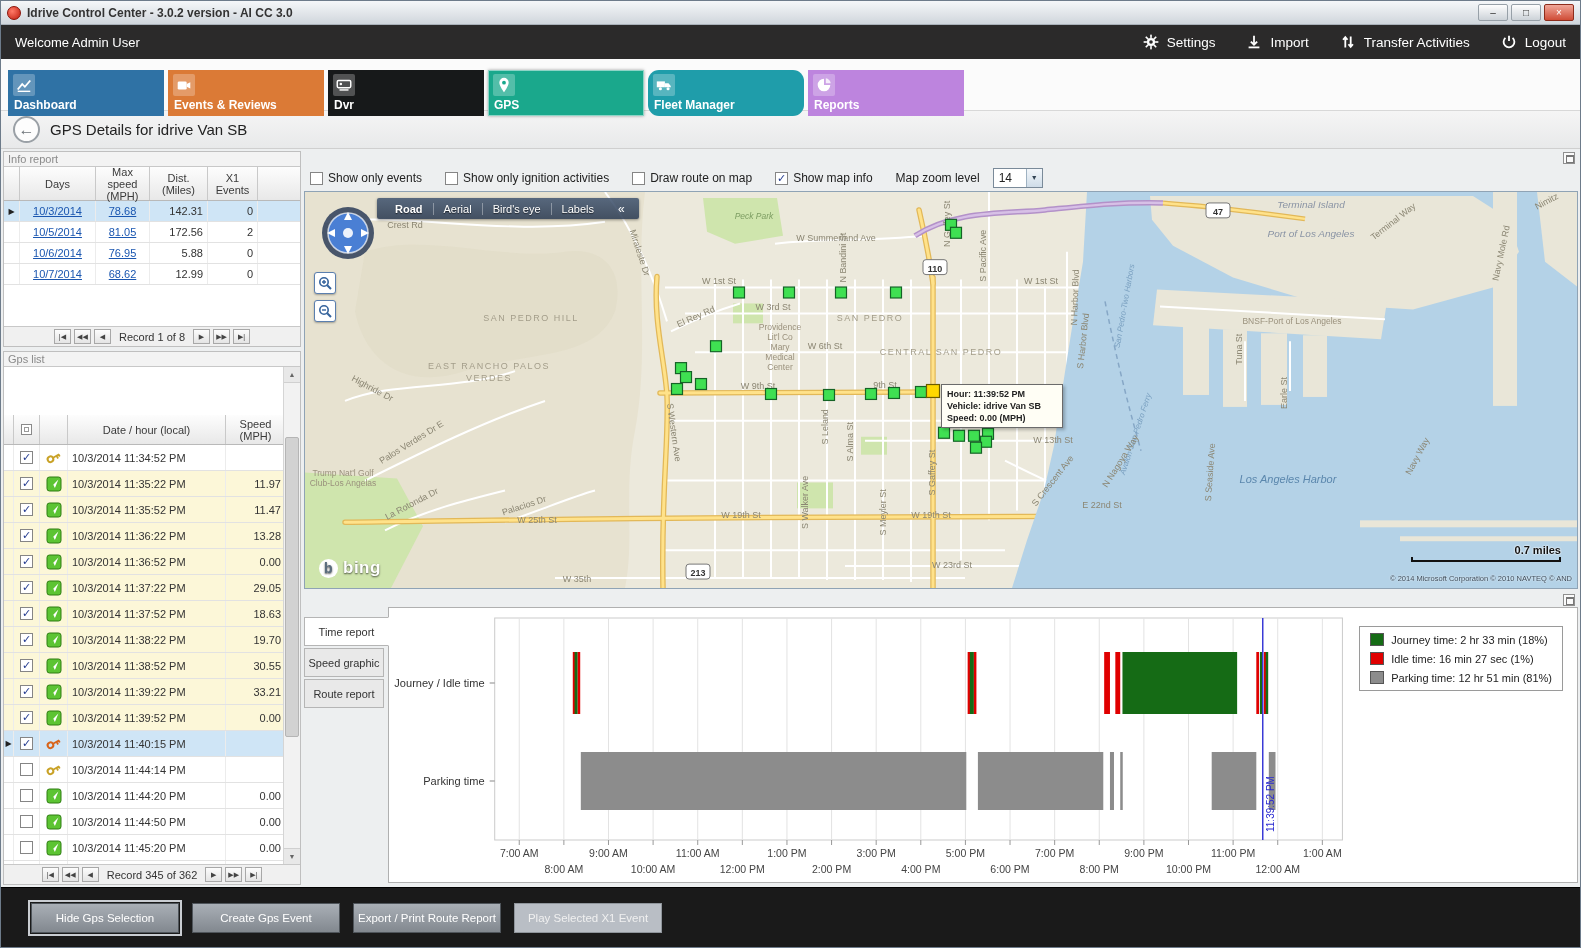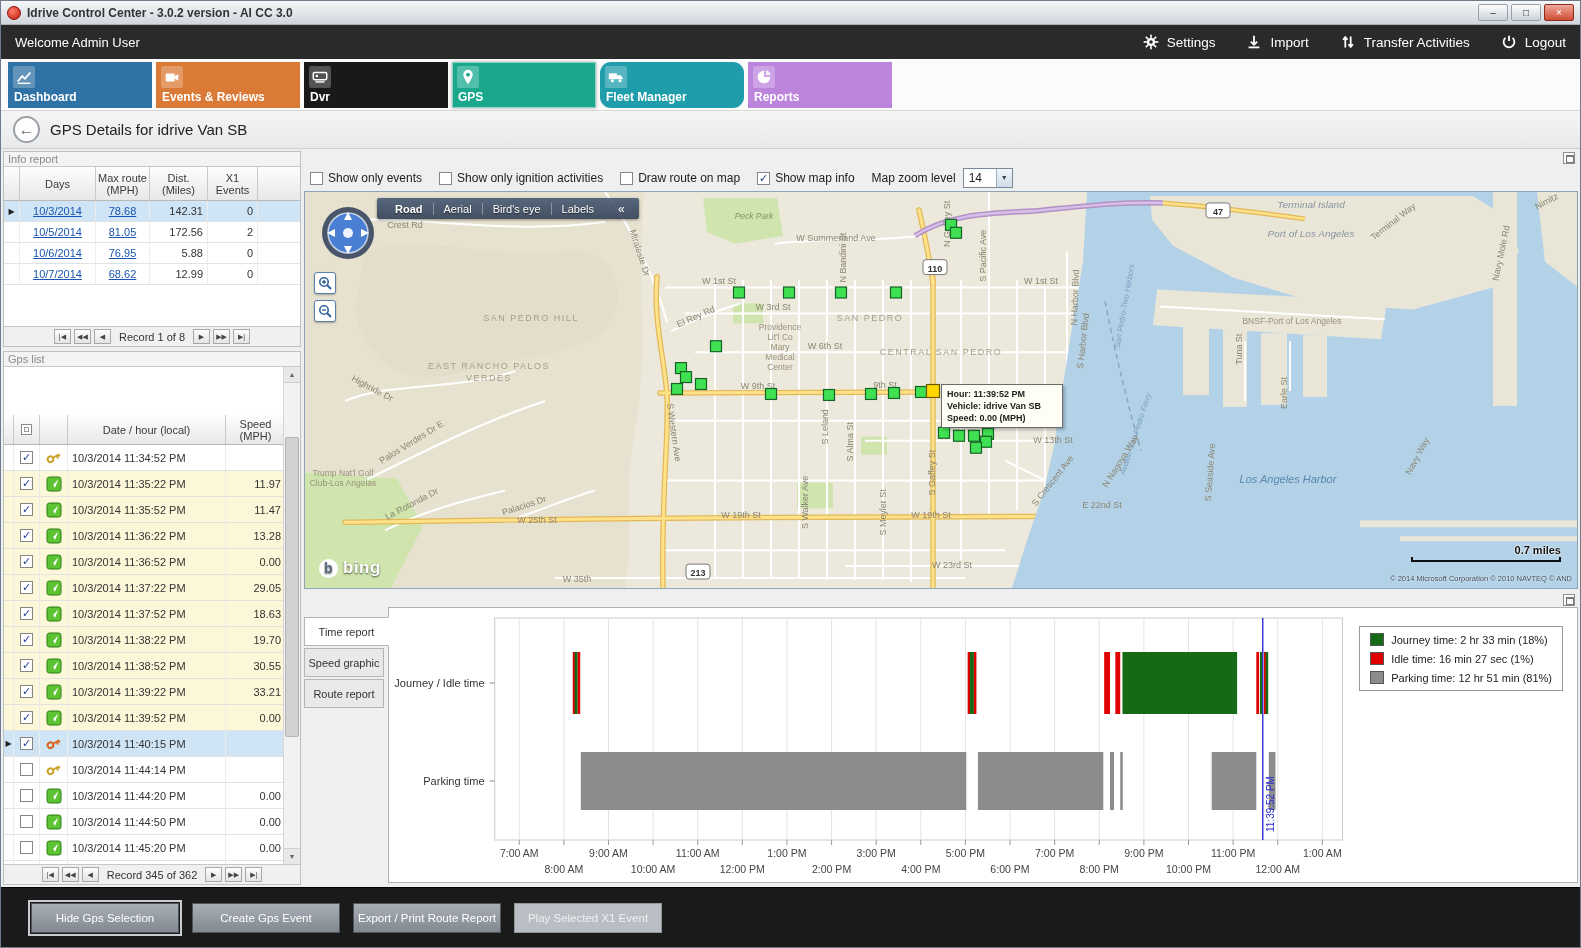--- a/index.html
+++ b/index.html
@@ -17,21 +17,21 @@
 
   
   .menubar { height:34px; flex:none; background:#2b2a2a; display:flex; align-items:center; padding:0 14px; color:#fff; }
   .welcome { font-size:13px; }
   .menu-actions { margin-left:auto; display:flex; gap:30px; align-items:center; }
   .menu-item { display:flex; align-items:center; gap:7px; font-size:13.5px; cursor:pointer; }
   .menu-item svg { width:18px; height:18px; display:block; }
 
   
   .tabstrip { height:52px; flex:none; background:#fbfbfb; display:flex; align-items:flex-start; gap:4px; padding:3px 0 0 7px; border-bottom:1px solid #d8d8d8; }
-  .tab { width:144px; height:46px; position:relative; cursor:pointer; flex:none; }
+  .tab { width:156px; height:46px; position:relative; cursor:pointer; flex:none;margin-top:8px; }
   .tab-icon { position:absolute; top:4px; left:5px; width:22px; height:22px; border-radius:2px; background:rgba(255,255,255,.25); display:flex; align-items:center; justify-content:center; }
   .tab-icon svg { width:18px; height:18px; }
   .tab-label { position:absolute; bottom:4px; left:6px; font-size:12px; font-weight:bold; color:#fff; white-space:nowrap; }
   .tab.active { box-shadow: inset 0 0 0 1px rgba(255,255,255,.5), 0 0 3px rgba(0,0,0,.35); }
 
   
   .pageheader { height:38px; flex:none; display:flex; align-items:center; gap:10px; padding:0 12px; background:linear-gradient(#f5f5f5,#e8e9ea); border-bottom:1px solid #cfcfcf; }
   .back-btn { width:27px; height:27px; border-radius:50%; border:2px solid #9aa0a6; color:#6d7378; font-size:16px; line-height:23px; text-align:center; background:#fdfdfd; cursor:pointer; }
   .page-title { font-size:15px; color:#222; }
 
@@ -65,21 +65,21 @@
   .vs-arrow { height:16px; font-size:7px; line-height:16px; text-align:center; color:#666; background:#e8e8e8; border-bottom:1px solid #d0d0d0; }
   .vs-arrow.down { position:absolute; bottom:0; left:0; right:0; border-top:1px solid #d0d0d0; border-bottom:none; }
   .vs-thumb { position:absolute; left:1px; right:1px; top:70px; height:300px; background:#d2d2d2; border:1px solid #b5b5b5; border-radius:2px; }
   .icon-cell svg { display:block; }
 
   
   .right-col { flex:1; display:flex; flex-direction:column; padding:2px 2px 2px 2px; min-width:0; min-height:0; }
   .panel-strip { height:14px; flex:none; display:flex; justify-content:flex-end; align-items:center; padding:0 3px; }
   .expand-btn { width:12px; height:12px; border:1px solid #8f8f8f; background:#fafafa; position:relative; cursor:pointer; }
   .expand-btn::after { content:""; position:absolute; left:2px; top:2px; width:6px; height:5px; border:1px solid #777; border-top-width:2px; }
-  .map-options { height:26px; flex:none; display:flex; align-items:center; gap:7px; font-size:12px; color:#222; padding:0 6px; }
+  .map-options { height:26px; flex:none; display:flex; align-items:center; gap:13px; font-size:12px; color:#222; padding:0 6px; }
   .opt { display:flex; align-items:center; gap:5px; margin-right:10px; cursor:pointer; }
   .zoom-select { width:50px; height:20px; border:1px solid #7a8a99; background:#fff; display:flex; align-items:center; font-size:12px; cursor:pointer; }
   .zoom-select .val { flex:1; padding-left:5px; }
   .zoom-select .arr { width:16px; height:18px; background:linear-gradient(#f2f6fa,#cfdce8); border-left:1px solid #9fb2c2; font-size:7px; text-align:center; line-height:18px; color:#345; }
 
   
   .map-wrap { height:398px; flex:none; position:relative; border:1px solid #8fa3b5; overflow:hidden; background:#ece9dc; }
   .map-wrap svg.basemap { position:absolute; inset:0; width:100%; height:100%; }
   .ml-road   { fill:#8b8673; font-size:9px; }
   .ml-area   { fill:#a39d8a; font-size:9px; letter-spacing:1.5px; }
@@ -263,21 +263,21 @@
   <div class="content">
 
     <div class="left-col">
 
       <div class="group info-group">
         <div class="group-caption">Info report</div>
         <div class="grid">
           <div class="g-head" id="info-head" style="height: 34px;">
               <div class="g-hcell" style="width: 16px;"></div>
               <div class="g-hcell" style="width: 76px;">Days</div>
-              <div class="g-hcell" style="width: 54px;">Max route (MPH)</div>
+              <div class="g-hcell" style="width: 54px;">Max speed (MPH)</div>
               <div class="g-hcell" style="width: 58px;">Dist. (Miles)</div>
               <div class="g-hcell" style="width: 50px;">X1 Events</div>
               <div class="g-hcell" style="flex: 1 1 0%; border-right: none;"></div>
             </div>
           <div id="info-body">
               <div class="g-row sel" style="height: 21px;">
                 <div class="g-cell ind" style="width: 16px;">▶</div>
                 <div class="g-cell ctr" style="width: 76px;">
                   <span class="lnk">10/3/2014</span>
                 </div>

